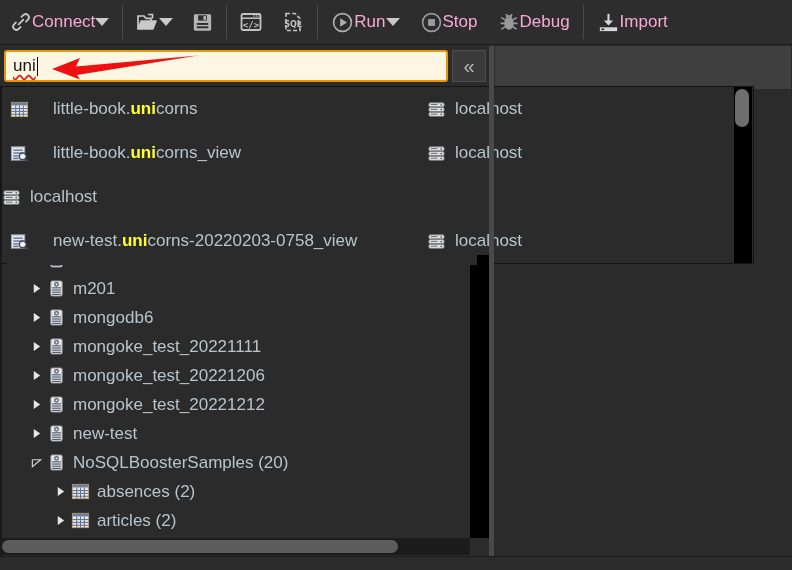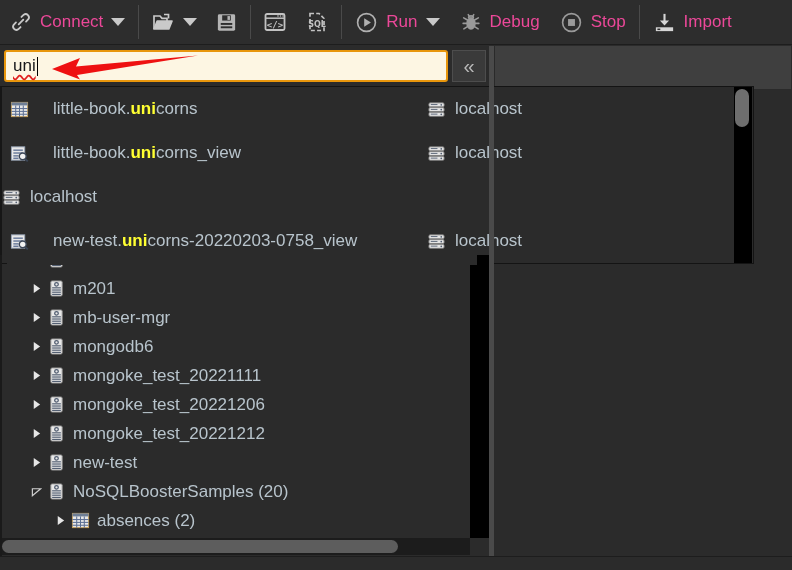--- a/index.html
+++ b/index.html
@@ -11,22 +11,22 @@
   }
   #app { position: relative; width: 792px; height: 570px; background:#2b2b2b; }
 
   
   .toolbar{
     position:absolute; left:0; top:0; width:792px; height:45px;
     background:#2d2d2d; display:flex; align-items:center;
     border-bottom:1px solid #1d1d1d;
   }
   .tb-btn{
-    display:flex; align-items:center; gap:8px;
-    height:45px; padding:0 10px; color:#ec4899; font-size:17px;
+    display:flex; align-items:center; gap:0;
+    height:45px; padding:0 10px; color:#f9a8d4; font-size:17px;
     white-space:nowrap;
   }
   .tb-btn.small{ padding:0 9px; }
   .tb-sep{ width:1px; height:34px; background:#4a4a4a; margin:0 3px; flex:none; }
   .caret{ width:0;height:0;border-left:7px solid transparent;border-right:7px solid transparent;border-top:8px solid #c9c9c9; display:inline-block; }
   .ic{ display:inline-block; flex:none; line-height:0; }
 
   
   .searchrow{ position:absolute; left:0; top:46px; width:792px; height:40px; }
   .searchbox{
@@ -172,39 +172,39 @@
           <circle cx="12" cy="12" r="9.3" fill="none" stroke="#b0b0b0" stroke-width="1.7"></circle>
           <path d="M9.6 7.6 L16.6 12 L9.6 16.4 Z" fill="#b0b0b0"></path>
         </svg>
       </span>
       <span>Run</span>
       <span class="caret"></span>
     </div>
 
     <div class="tb-btn">
       <span class="ic">
+        <svg width="23" height="23" viewBox="0 0 24 24">
+          <circle cx="12" cy="12" r="9.3" fill="none" stroke="#9a9a9a" stroke-width="1.7"></circle>
+          <rect x="8.4" y="8.4" width="7.2" height="7.2" fill="#9a9a9a"></rect>
+        </svg>
+      </span>
+      <span>Stop</span>
+    </div>
+
+    <div class="tb-btn">
+      <span class="ic">
         <svg width="22" height="22" viewBox="0 0 24 24" stroke="#9a9a9a" stroke-width="1.7" fill="none" stroke-linecap="round">
           <ellipse cx="12" cy="13.5" rx="4.3" ry="6" fill="#9a9a9a"></ellipse>
           <path d="M9.3 6.8 a3.2 3.2 0 0 1 5.4 0"></path>
           <path d="M9 4 L10.4 6.3 M15 4 L13.6 6.3"></path>
           <path d="M7.7 9.5 L4 7.5 M7.3 13.5 L3.4 13.5 M7.7 17.3 L4.2 19.5"></path>
           <path d="M16.3 9.5 L20 7.5 M16.7 13.5 L20.6 13.5 M16.3 17.3 L19.8 19.5"></path>
         </svg>
       </span>
       <span>Debug</span>
-    </div>
-
-    <div class="tb-btn">
-      <span class="ic">
-        <svg width="23" height="23" viewBox="0 0 24 24">
-          <circle cx="12" cy="12" r="9.3" fill="none" stroke="#9a9a9a" stroke-width="1.7"></circle>
-          <rect x="8.4" y="8.4" width="7.2" height="7.2" fill="#9a9a9a"></rect>
-        </svg>
-      </span>
-      <span>Stop</span>
     </div>
 
     <div class="tb-sep"></div>
 
     <div class="tb-btn">
       <span class="ic">
         <svg width="23" height="23" viewBox="0 0 24 24">
           <path d="M12 3 V12" stroke="#d6d6d6" stroke-width="2.2"></path>
           <path d="M7.2 10 L12 15.2 L16.8 10 Z" fill="#d6d6d6"></path>
           <rect x="3" y="17" width="18" height="4" fill="#d6d6d6"></rect>
@@ -396,39 +396,20 @@
               <rect x="4" y="2" width="12" height="16" rx="1.5" fill="#e8e8e8" stroke="#8c8c8c" stroke-width="1"></rect>
               <circle cx="10" cy="5.6" r="1.9" fill="none" stroke="#4e5a6e" stroke-width="1.3"></circle>
               <g stroke="#4e5a6e" stroke-width="1.2">
                 <line x1="5.4" y1="9.3" x2="14.6" y2="9.3"></line>
                 <line x1="5.4" y1="11.6" x2="14.6" y2="11.6"></line>
                 <line x1="5.4" y1="13.9" x2="14.6" y2="13.9"></line>
                 <line x1="5.4" y1="16.2" x2="14.6" y2="16.2"></line>
               </g>
             </svg></span>
           <span class="tree-label">m201</span>
-        </div>
-        <div class="tree-row">
-          <span style="display:inline-block;width:18px;flex:none"></span>
-          <span class="tw">
-            <svg width="11" height="11" viewBox="0 0 12 12">
-              <path d="M3 1 L10 6 L3 11 Z" fill="#e6e6e6"></path>
-            </svg>
-          </span>
-          <span class="ic"><svg width="19" height="19" viewBox="0 0 20 20">
-              <rect x="4" y="2" width="12" height="16" rx="1.5" fill="#e8e8e8" stroke="#8c8c8c" stroke-width="1"></rect>
-              <circle cx="10" cy="5.6" r="1.9" fill="none" stroke="#4e5a6e" stroke-width="1.3"></circle>
-              <g stroke="#4e5a6e" stroke-width="1.2">
-                <line x1="5.4" y1="9.3" x2="14.6" y2="9.3"></line>
-                <line x1="5.4" y1="11.6" x2="14.6" y2="11.6"></line>
-                <line x1="5.4" y1="13.9" x2="14.6" y2="13.9"></line>
-                <line x1="5.4" y1="16.2" x2="14.6" y2="16.2"></line>
-              </g>
-            </svg></span>
-          <span class="tree-label">mb-user-mgr</span>
         </div>
         <div class="tree-row">
           <span style="display:inline-block;width:18px;flex:none"></span>
           <span class="tw">
             <svg width="11" height="11" viewBox="0 0 12 12">
               <path d="M3 1 L10 6 L3 11 Z" fill="#e6e6e6"></path>
             </svg>
           </span>
           <span class="ic"><svg width="19" height="19" viewBox="0 0 20 20">
               <rect x="4" y="2" width="12" height="16" rx="1.5" fill="#e8e8e8" stroke="#8c8c8c" stroke-width="1"></rect>

